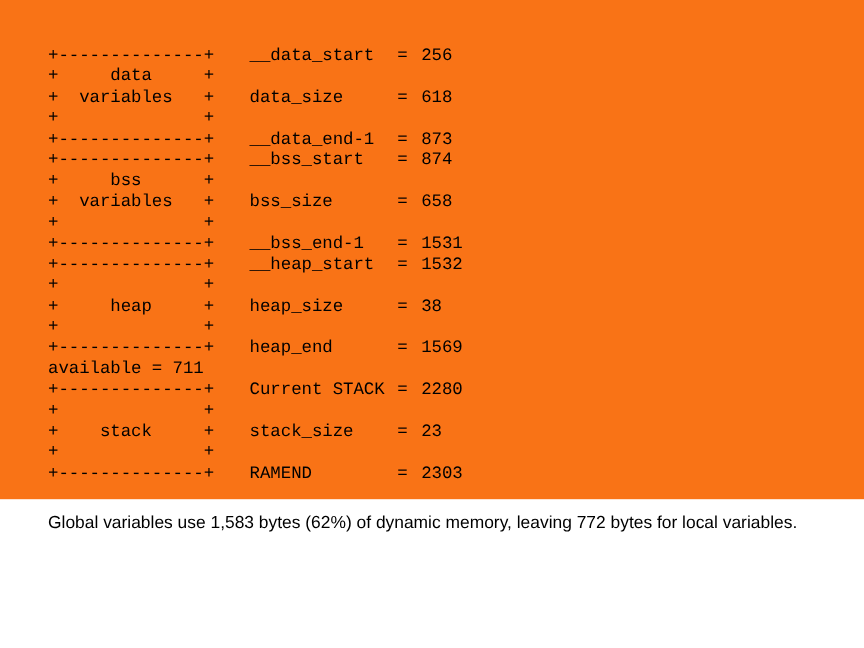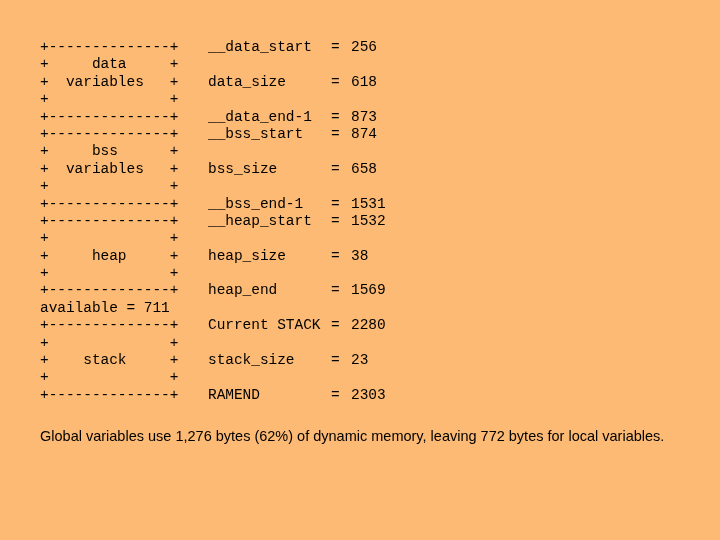--- a/index.html
+++ b/index.html
@@ -9,22 +9,22 @@
   }
   body {
     width: 720px;
     height: 540px;
     overflow: hidden;
     font-family: "Liberation Sans", sans-serif;
   }
   #page {
     position: relative;
     width: 720px;
-    height: 540px;
-    background: #fdba74;
+    height: 416px;
+    background: #f97316;
   }
 
   
   #memory-map {
     position: absolute;
     left: 40px;
     top: 39px;
     font-family: "Liberation Mono", "DejaVu Sans Mono", monospace;
     font-size: 14.5px;
     line-height: 17.4px;
@@ -73,15 +73,15 @@
     white-space: pre;
   }
 </style>
 </head>
 <body>
 
 <div id="page">
 
   <div id="memory-map"><span class="map-row"><span class="col-left">+--------------+</span><span class="col-label">__data_start</span><span class="col-eq">=</span><span class="col-val">256</span></span><span class="map-row"><span class="col-left">+     data     +</span><span class="col-label"></span><span class="col-eq"></span><span class="col-val"></span></span><span class="map-row"><span class="col-left">+  variables   +</span><span class="col-label">data_size</span><span class="col-eq">=</span><span class="col-val">618</span></span><span class="map-row"><span class="col-left">+              +</span><span class="col-label"></span><span class="col-eq"></span><span class="col-val"></span></span><span class="map-row"><span class="col-left">+--------------+</span><span class="col-label">__data_end-1</span><span class="col-eq">=</span><span class="col-val">873</span></span><span class="map-row"><span class="col-left">+--------------+</span><span class="col-label">__bss_start</span><span class="col-eq">=</span><span class="col-val">874</span></span><span class="map-row"><span class="col-left">+     bss      +</span><span class="col-label"></span><span class="col-eq"></span><span class="col-val"></span></span><span class="map-row"><span class="col-left">+  variables   +</span><span class="col-label">bss_size</span><span class="col-eq">=</span><span class="col-val">658</span></span><span class="map-row"><span class="col-left">+              +</span><span class="col-label"></span><span class="col-eq"></span><span class="col-val"></span></span><span class="map-row"><span class="col-left">+--------------+</span><span class="col-label">__bss_end-1</span><span class="col-eq">=</span><span class="col-val">1531</span></span><span class="map-row"><span class="col-left">+--------------+</span><span class="col-label">__heap_start</span><span class="col-eq">=</span><span class="col-val">1532</span></span><span class="map-row"><span class="col-left">+              +</span><span class="col-label"></span><span class="col-eq"></span><span class="col-val"></span></span><span class="map-row"><span class="col-left">+     heap     +</span><span class="col-label">heap_size</span><span class="col-eq">=</span><span class="col-val">38</span></span><span class="map-row"><span class="col-left">+              +</span><span class="col-label"></span><span class="col-eq"></span><span class="col-val"></span></span><span class="map-row"><span class="col-left">+--------------+</span><span class="col-label">heap_end</span><span class="col-eq">=</span><span class="col-val">1569</span></span><span class="map-row"><span class="full-left">available = 711</span></span><span class="map-row"><span class="col-left">+--------------+</span><span class="col-label">Current STACK</span><span class="col-eq">=</span><span class="col-val">2280</span></span><span class="map-row"><span class="col-left">+              +</span><span class="col-label"></span><span class="col-eq"></span><span class="col-val"></span></span><span class="map-row"><span class="col-left">+    stack     +</span><span class="col-label">stack_size</span><span class="col-eq">=</span><span class="col-val">23</span></span><span class="map-row"><span class="col-left">+              +</span><span class="col-label"></span><span class="col-eq"></span><span class="col-val"></span></span><span class="map-row"><span class="col-left">+--------------+</span><span class="col-label">RAMEND</span><span class="col-eq">=</span><span class="col-val">2303</span></span></div>
 
-  <div id="summary-text">Global variables use 1,276 bytes (62%) of dynamic memory, leaving 772 bytes for local variables.</div>
+  <div id="summary-text">Global variables use 1,583 bytes (62%) of dynamic memory, leaving 772 bytes for local variables.</div>
 
 </div>
 
 </body></html>

